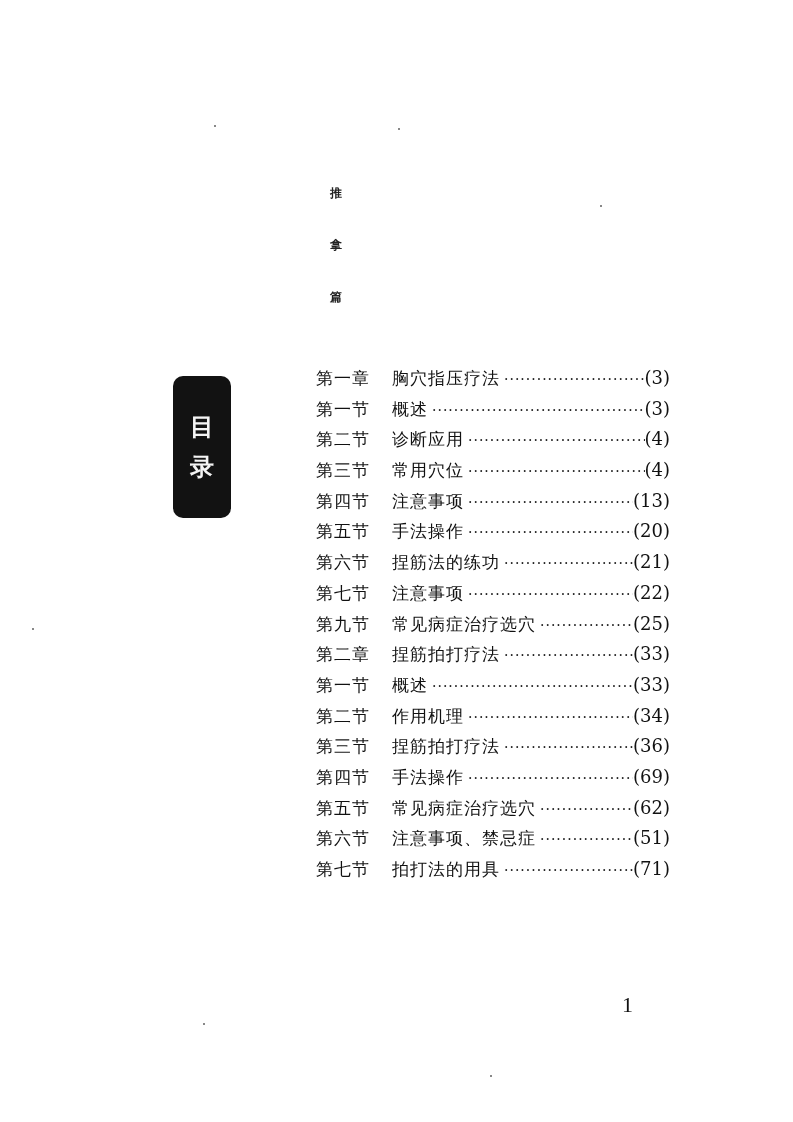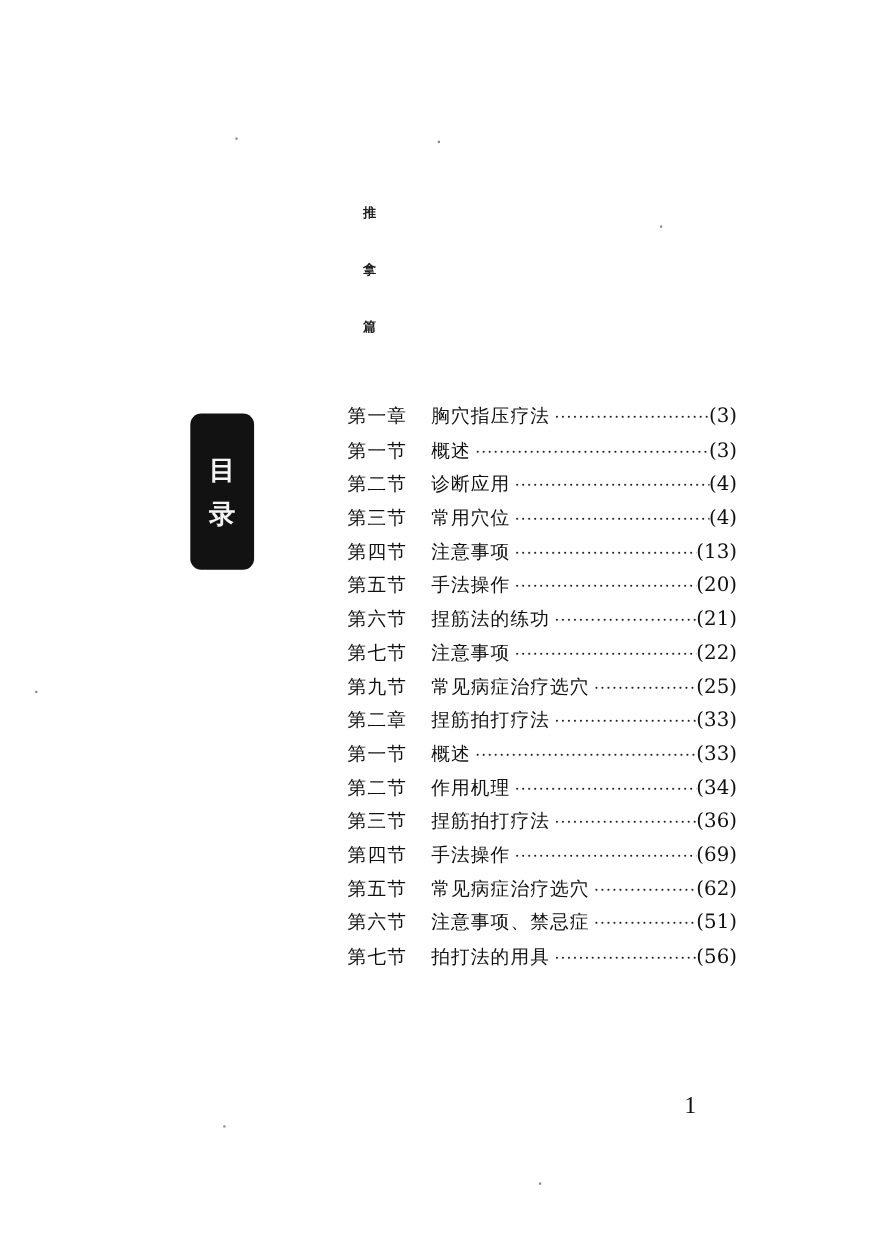--- a/index.html
+++ b/index.html
@@ -129,21 +129,21 @@
     <div class="toc-row">
       <span class="num">第六节</span>
       <span class="title">注意事项、禁忌症</span>
       <span class="dots"></span>
       <span class="page">(51)</span>
     </div>
     <div class="toc-row">
       <span class="num">第七节</span>
       <span class="title">拍打法的用具</span>
       <span class="dots"></span>
-      <span class="page">(56)</span>
+      <span class="page">(71)</span>
     </div>
   </div>
 
 <div class="page-num">1</div>
 
 <div class="speck" style="left:214px;top:125px"></div>
 <div class="speck" style="left:398px;top:128px"></div>
 <div class="speck" style="left:600px;top:205px"></div>
 <div class="speck" style="left:32px;top:628px"></div>
 <div class="speck" style="left:203px;top:1023px"></div>

